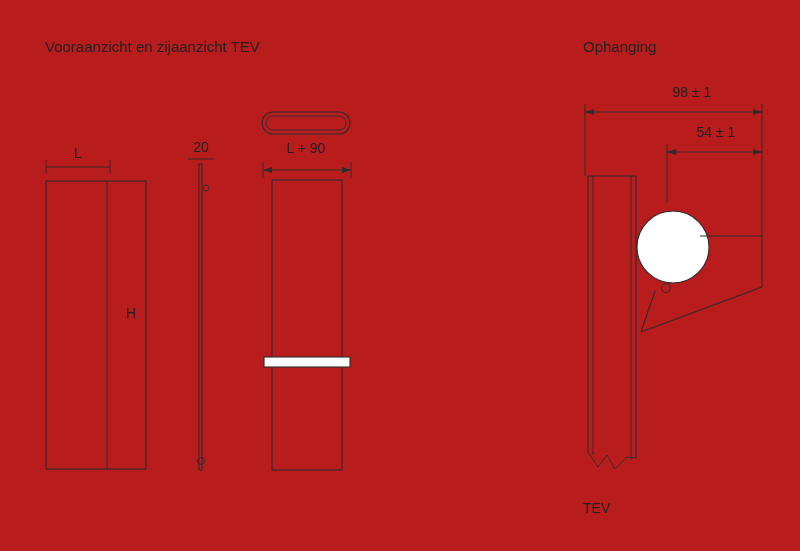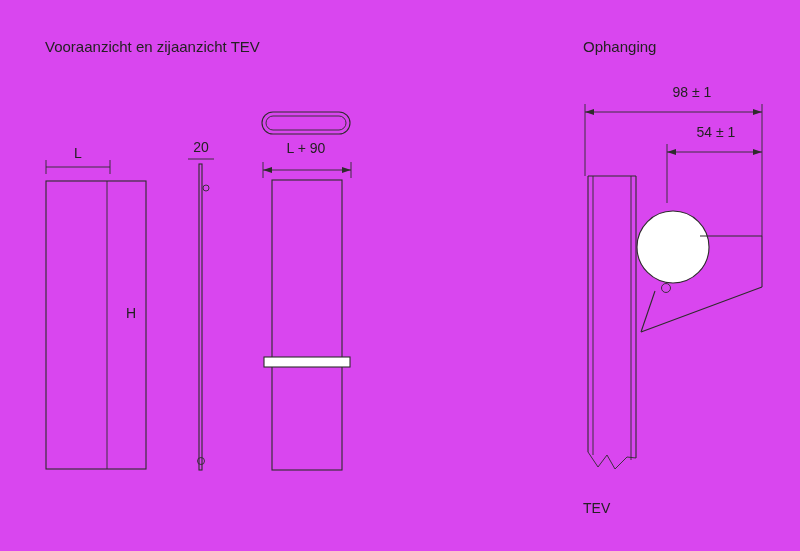--- a/index.html
+++ b/index.html
@@ -4,21 +4,21 @@
 <style>
   html, body {
     margin: 0;
     padding: 0;
     background: #ffffff;
   }
   .stage {
     position: relative;
     width: 800px;
     height: 551px;
-    background: #d946ef;
+    background: #b91c1c;
     font-family: "Liberation Sans", sans-serif;
     overflow: hidden;
   }
   svg { display: block; }
   .ln {
     stroke: #2e2c2c;
     stroke-width: 1.1;
     fill: none;
   }
   .ln-thin {

